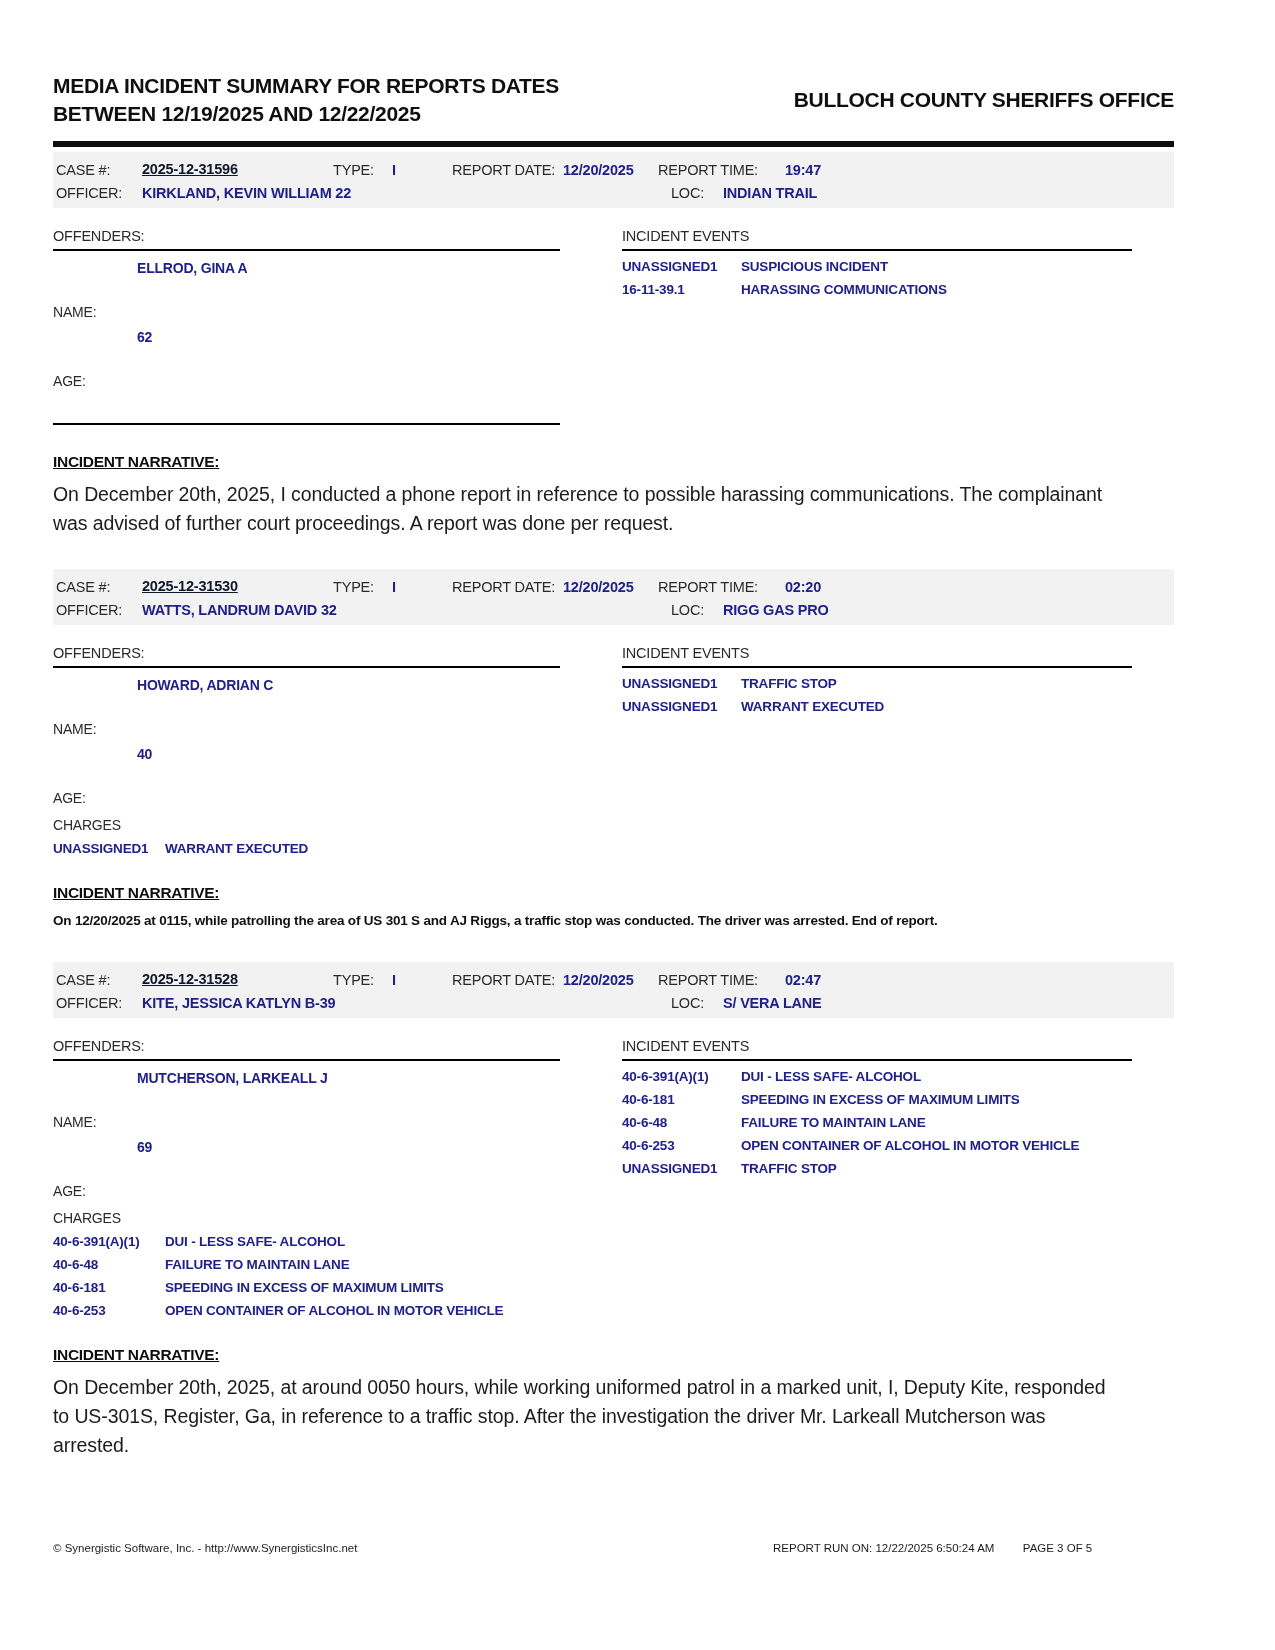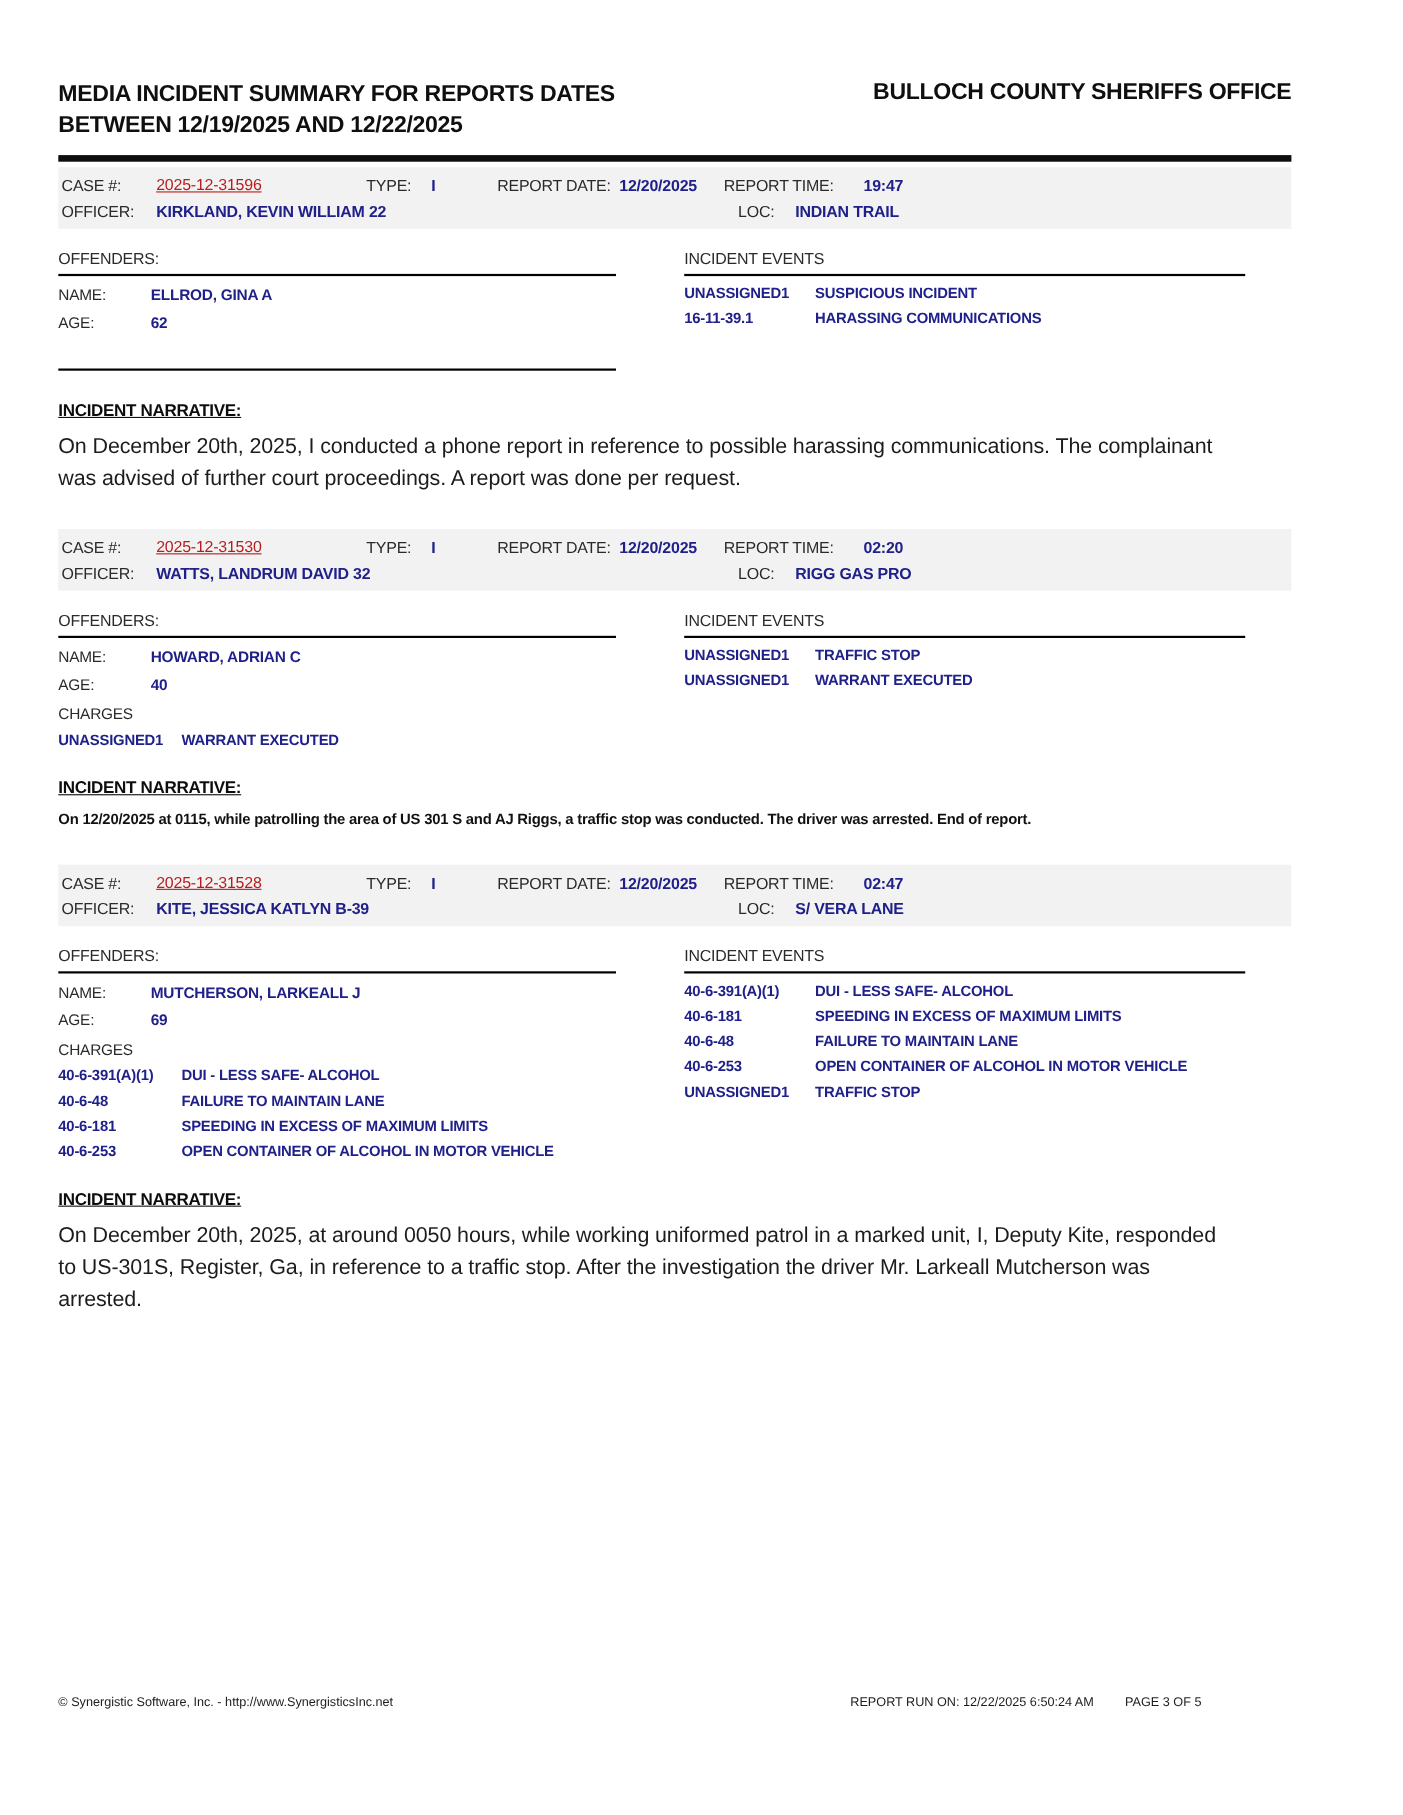--- a/index.html
+++ b/index.html
@@ -1,48 +1,48 @@
 <!DOCTYPE html>
 <html><head>
 <meta charset="utf-8">
 <title>Media Incident Summary</title>
 <style>
   html,body{margin:0;padding:0;background:#ffffff;}
   body{width:1275px;height:1650px;overflow:hidden;font-family:"Liberation Sans",sans-serif;color:#1a1a1a;}
   .page{position:relative;width:1121px;height:1578px;margin-left:53px;padding-top:72px;}
 
   
-  .doc-header{display:flex;justify-content:space-between;align-items:flex-start;}
+  .doc-header{display:flex;justify-content:space-between;align-items:center;}
   .doc-title{font-weight:bold;font-size:21px;line-height:28px;letter-spacing:-0.3px;color:#0f0f0f;}
   .doc-office{font-weight:bold;font-size:21px;letter-spacing:-0.3px;color:#0f0f0f;white-space:nowrap;}
   .thick-rule{height:6px;background:#0e0e0e;margin-top:13px;}
 
   
   .case{margin-top:31px;}
   .case:first-child{margin-top:5px;}
   .case-band{position:relative;height:56px;background:#f2f2f2;font-size:14.5px;}
   .cb{position:absolute;white-space:nowrap;}
   .lbl{color:#2a2a2a;letter-spacing:-0.2px;}
   .val{color:#20208a;font-weight:bold;letter-spacing:-0.2px;}
-  .case-link{color:#b91c1c;font-weight:normal;text-decoration:underline;letter-spacing:-0.2px;cursor:pointer;}
+  .case-link{color:#0f172a;font-weight:bold;text-decoration:underline;letter-spacing:-0.2px;cursor:pointer;}
   .cb-case-lbl{left:3px;top:10px}   .cb-case-num{left:89px;top:9px}
   .cb-type-lbl{left:280px;top:10px} .cb-type-val{left:339px;top:10px}
   .cb-rdate-lbl{left:399px;top:10px}.cb-rdate-val{left:510px;top:10px}
   .cb-rtime-lbl{left:605px;top:10px}.cb-rtime-val{left:732px;top:10px}
   .cb-officer-lbl{left:3px;top:33px}.cb-officer-val{left:89px;top:33px}
   .cb-loc-lbl{left:618px;top:33px}  .cb-loc-val{left:670px;top:33px}
 
   .cols{display:flex;margin-top:6px;align-items:flex-start;}
   .col-left{width:507px;}
   .col-right{width:510px;margin-left:62px;}
   .col-head{font-size:14.5px;color:#2a2a2a;border-bottom:2px solid #000;padding-bottom:5px;letter-spacing:-0.2px;margin-top:14px;}
   .with-end-rule{border-bottom:2px solid #000;padding-bottom:34px;}
 
   .kv{display:flex;margin-top:9px;font-size:14px;}
-  .kv .k{width:84px;color:#2a2a2a;letter-spacing:-0.2px;}
+  .kv .k{width:84px;color:#2a2a2a;letter-spacing:-0.2px;margin-top:44px;}
   .kv .v{font-weight:bold;color:#20208a;letter-spacing:-0.2px;}
   .charges-lbl{margin-top:11px;font-size:14px;color:#2a2a2a;letter-spacing:-0.2px;}
   .code-row{display:flex;margin-top:8px;font-size:13.5px;font-weight:bold;color:#20208a;letter-spacing:-0.2px;}
   .col-left .code{width:112px;flex:none;}
   .col-right .code{width:119px;flex:none;}
   .desc{white-space:nowrap;}
 
   .narr-head{margin-top:28px;font-size:15.5px;font-weight:bold;text-decoration:underline;color:#0d0d0d;letter-spacing:-0.3px;}
   .narr{margin:9px 0 0 0;}
   .narr-large{font-size:19.5px;line-height:29px;color:#1c1c1c;max-width:1066px;letter-spacing:-0.1px;}

